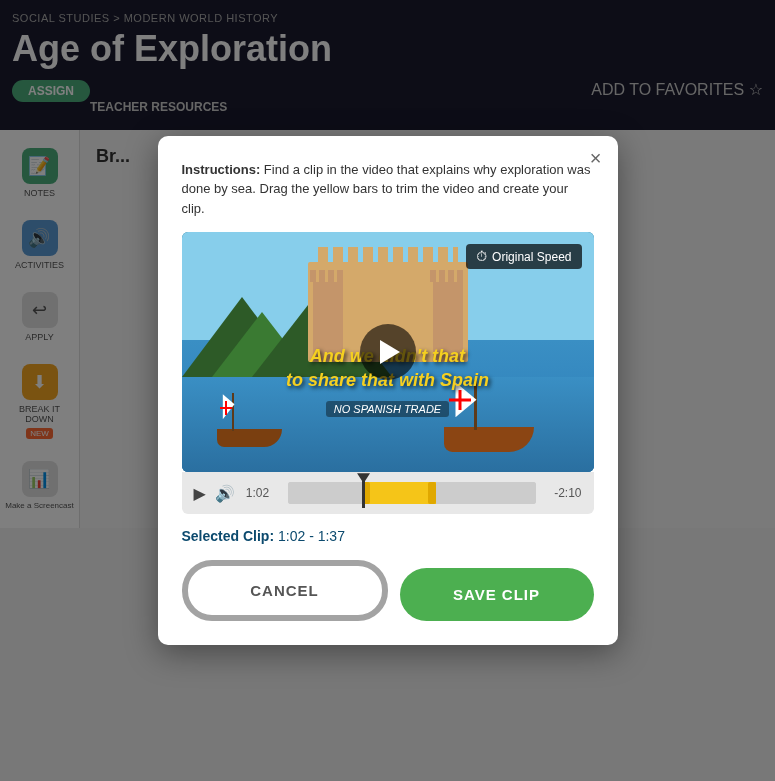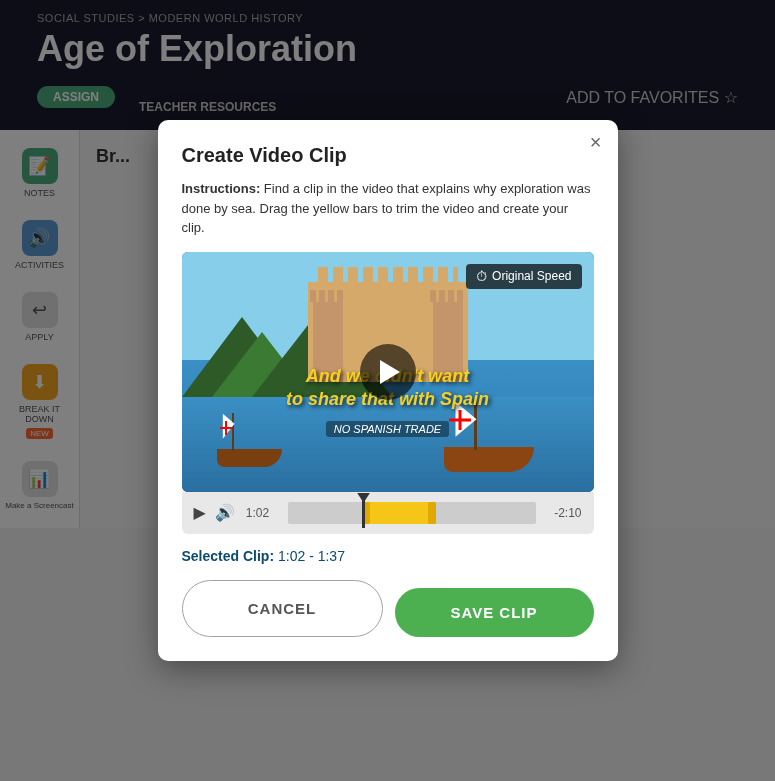--- a/index.html
+++ b/index.html
@@ -14,41 +14,40 @@
 
     
     .page-bg {
       position: absolute;
       inset: 0;
       background: #f0f0f0;
     }
 
     .page-header {
       background: #1a1a2e;
-      padding: 12px 37px 16px;
+      padding: 12px 12px 16px;
       color: white;
     }
 
     .page-breadcrumb {
       font-size: 11px;
       color: #aaa;
       margin-bottom: 4px;
       letter-spacing: 0.5px;
     }
 
     .page-title {
       font-size: 36px;
       font-weight: bold;
       color: white;
     }
 
     .page-tabs {
       display: flex;
-      align-items: center;
-      gap: 24px;
+      align-items: flex-start;
       margin-top: 10px;
     }
 
     .tab-active {
       background: #4caf7d;
       color: white;
       border-radius: 20px;
       padding: 4px 16px;
       font-size: 12px;
       font-weight: bold;
@@ -567,21 +566,21 @@
 
     
     .modal-buttons {
       display: flex;
       gap: 12px;
     }
 
     .btn-cancel {
       flex: 1;
       padding: 16px;
-      border: 1px solid #a3a3a3;
+      border: 6px solid #a3a3a3;
       border-radius: 30px;
       background: white;
       font-size: 15px;
       font-weight: bold;
       letter-spacing: 1px;
       cursor: pointer;
       color: #555;
       text-transform: uppercase;
     }
 
@@ -646,21 +645,20 @@
     </div>
   </div>
 </div>
 
 <div class="overlay">
 
   <div class="modal">
 
     <button class="modal-close">×</button>
 
-    <div class="modal-title">Create Video Clip</div>
 
     <div class="modal-instructions">
       <strong>Instructions:</strong>
       <span> Find a clip in the video that explains why exploration was done by sea. Drag the yellow bars to trim the video and create your clip.</span>
     </div>
 
     <div class="video-container">
       <div class="video-scene">
         <div class="video-bg"></div>
 
@@ -691,21 +689,21 @@
           <div style="position:absolute;bottom:16px;left:20px;width:2px;height:38px;background:#5d3a1a;"></div>
           <div style="position:absolute;bottom:28px;left:5px;width:18px;height:25px;background:white;clip-path:polygon(35% 0%, 100% 40%, 35% 100%);"></div>
           <div style="position:absolute;bottom:32px;left:8px;width:12px;height:14px;">
             <div style="position:absolute;top:50%;left:0;right:0;height:2px;background:red;transform:translateY(-50%);"></div>
             <div style="position:absolute;left:50%;top:0;bottom:0;width:2px;background:red;transform:translateX(-50%);"></div>
           </div>
         </div>
 
         <div class="video-text-overlay">
           <div class="video-caption">
-            <span>And we didn't want</span><br>
+            <span>And we didn't that</span><br>
             <span>to share that with Spain</span>
           </div>
         </div>
 
         <div class="video-subtitle">
           <span class="video-subtitle-text">NO SPANISH TRADE</span>
         </div>
 
         <div class="play-button">
           <div class="play-triangle"></div>

